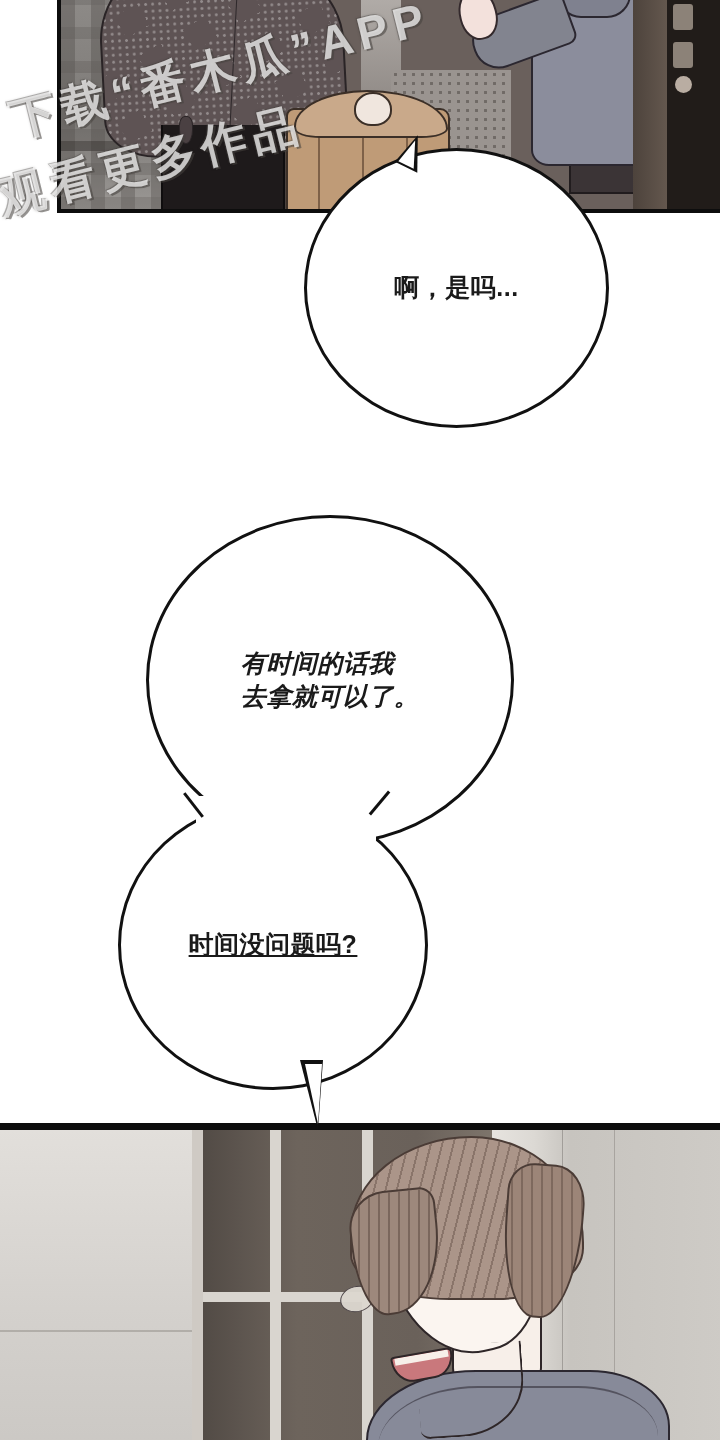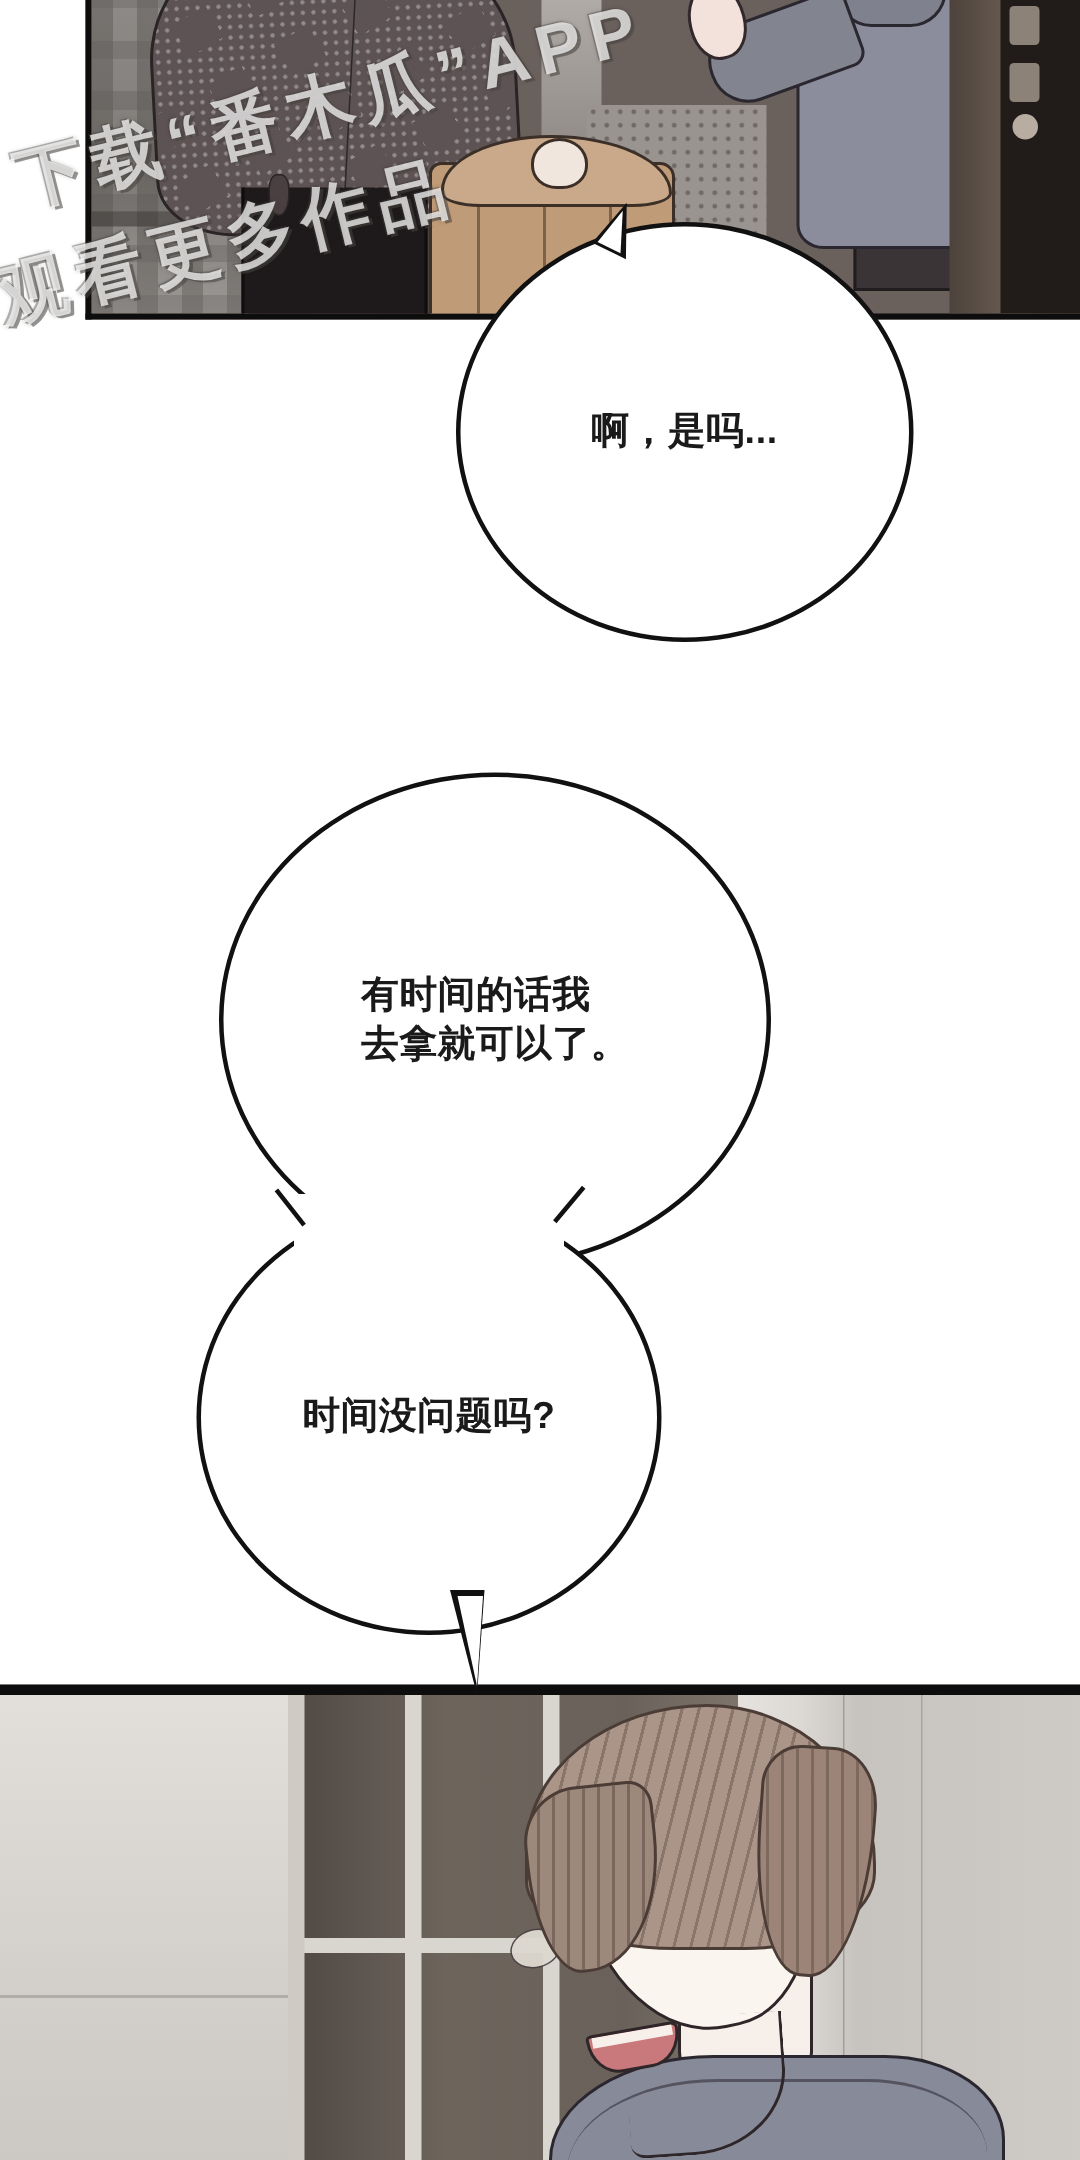--- a/index.html
+++ b/index.html
@@ -505,29 +505,30 @@
   }
 
   
   .bubble-2 {
     left: 146px;
     top: 515px;
     width: 368px;
     height: 330px;
     border-radius: 50%;
   }
-  .bubble-2 .bubble-text { font-size: 25px; }
+  .bubble-2 .bubble-text { font-size: 25px; font-style: italic; }
 
   
   .bubble-3 {
-    left: 131px;
+    left: 118px;
     top: 800px;
     width: 310px;
     height: 290px;
     border-radius: 50%;
+    text-decoration: underline;
   }
   .bubble-3 .bubble-text { font-size: 25px; }
 
   
   .bubble-join {
     position: absolute;
     left: 196px;
     top: 796px;
     width: 180px;
     height: 60px;

